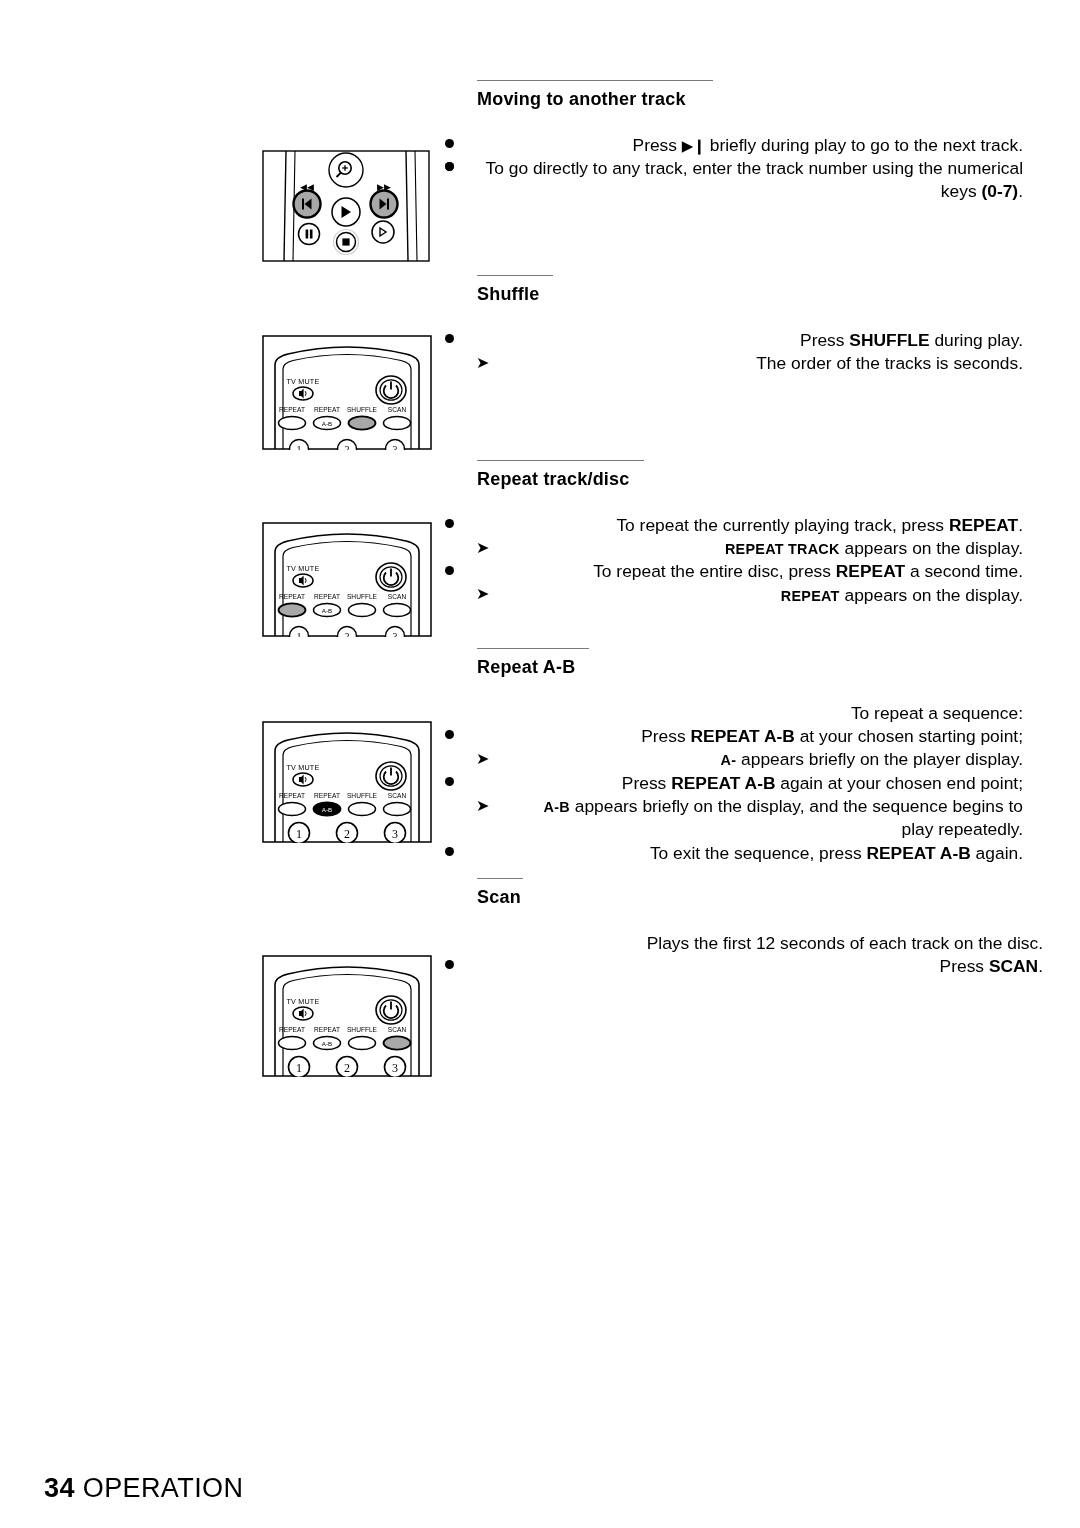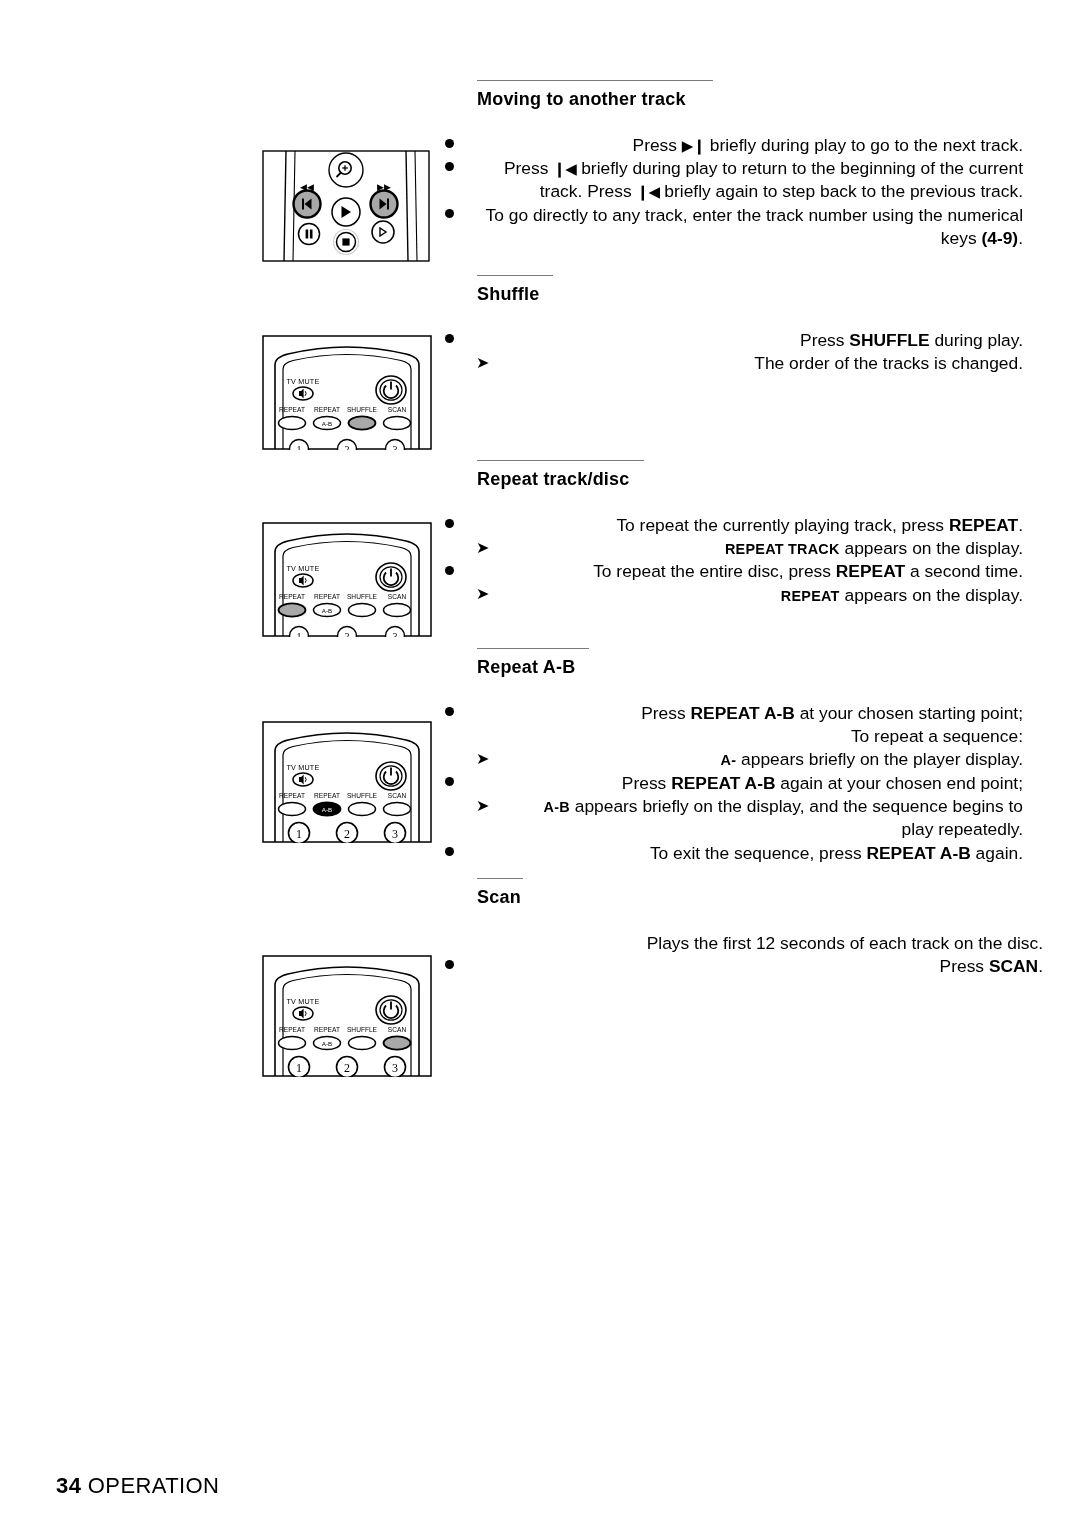--- a/index.html
+++ b/index.html
@@ -102,23 +102,23 @@
   }
 
   .glyph {
     font-size: 15px;
     letter-spacing: -0.5px;
   }
 
   
   .footer {
     position: absolute;
-    left: 56px;
+    left: 44px;
     top: 1473px;
-    font-size: 22px;
+    font-size: 27px;
     letter-spacing: 0.4px;
   }
   .footer .pg { font-weight: bold; }
 
   
   .remote-svg { display: block; }
 </style>
 </head>
 <body>
 
@@ -179,22 +179,22 @@
           <path d="M118 78 L118 86 L124 82 Z" fill="none" stroke="#000" stroke-width="1.4"></path>
         </g>
       </svg>
     </div>
 
     <div class="text-col">
       <div class="head-rule" style="width:236px;"></div>
       <div class="heading">Moving to another track</div>
       <div class="body-block">
         <div class="li"><span class="dot"></span><span>Press <span class="glyph">▶❙</span> briefly during play to go to the next track.</span></div>
-        <div class="li"><span class="dot"></span><span>Press <span class="glyph">❙◀</span> briefly during play to return to the beginning of the current track. Press <span class="glyph">❙◀</span> briefly again to step back to the previous track.</span></div>
-        <div class="li"><span class="dot"></span><span>To go directly to any track, enter the track number using the numerical keys <b>(4-9)</b>.</span></div>
+        <div class="li"><span class="dot"></span></div>
+        <div class="li"><span class="dot"></span><span>To go directly to any track, enter the track number using the numerical keys <b>(0-7)</b>.</span></div>
       </div>
     </div>
   </div>
 
   <div class="section" style="top:275px;">
 
     <div class="art-col" style="top:60px;">
       <svg class="remote-svg" width="170" height="115" viewBox="0 0 170 115">
         <rect x="1" y="1" width="168" height="113" fill="#ffffff" stroke="#000" stroke-width="1.5"></rect>
         <path d="M13 114 L13 30 Q13 22 26 19 Q56 12 85 12 Q114 12 144 19 Q157 22 157 30 L157 114" fill="none" stroke="#000" stroke-width="1.6"></path>
@@ -241,21 +241,21 @@
           <text x="133" y="118" font-size="10" font-family="Liberation Serif, serif" text-anchor="middle">3</text>
         </g>
       </svg>
     </div>
 
     <div class="text-col">
       <div class="head-rule" style="width:76px;"></div>
       <div class="heading">Shuffle</div>
       <div class="body-block">
         <div class="li"><span class="dot"></span><span>Press <b>SHUFFLE</b> during play.</span></div>
-        <div class="li sub"><span class="arrow">➤</span><span>The order of the tracks is changed.</span></div>
+        <div class="li sub"><span class="arrow">➤</span><span>The order of the tracks is seconds.</span></div>
       </div>
     </div>
   </div>
 
   <div class="section" style="top:460px;">
 
     <div class="art-col" style="top:62px;">
       <svg class="remote-svg" width="170" height="115" viewBox="0 0 170 115">
         <rect x="1" y="1" width="168" height="113" fill="#ffffff" stroke="#000" stroke-width="1.5"></rect>
         <path d="M13 114 L13 30 Q13 22 26 19 Q56 12 85 12 Q114 12 144 19 Q157 22 157 30 L157 114" fill="none" stroke="#000" stroke-width="1.6"></path>
@@ -364,22 +364,22 @@
           <circle cx="133" cy="112" r="10.5" fill="#fff" stroke="#000" stroke-width="1.6"></circle>
           <text x="133" y="116.5" font-size="12" font-family="Liberation Serif, serif" text-anchor="middle">3</text>
         </g>
       </svg>
     </div>
 
     <div class="text-col">
       <div class="head-rule" style="width:112px;"></div>
       <div class="heading">Repeat A-B</div>
       <div class="body-block">
+        <div class="li plain"><span>To repeat a sequence:</span></div>
         <div class="li"><span class="dot"></span><span>Press <b>REPEAT A-B</b> at your chosen starting point;</span></div>
-        <div class="li plain"><span>To repeat a sequence:</span></div>
         <div class="li sub"><span class="arrow">➤</span><span><span class="smallcaps">A-</span> appears briefly on the player display.</span></div>
         <div class="li"><span class="dot"></span><span>Press <b>REPEAT A-B</b> again at your chosen end point;</span></div>
         <div class="li sub"><span class="arrow">➤</span><span><span class="smallcaps">A-B</span> appears briefly on the display, and the sequence begins to play repeatedly.</span></div>
         <div class="li"><span class="dot"></span><span>To exit the sequence, press <b>REPEAT A-B</b> again.</span></div>
       </div>
     </div>
   </div>
 
   <div class="section" style="top:878px;">
 

